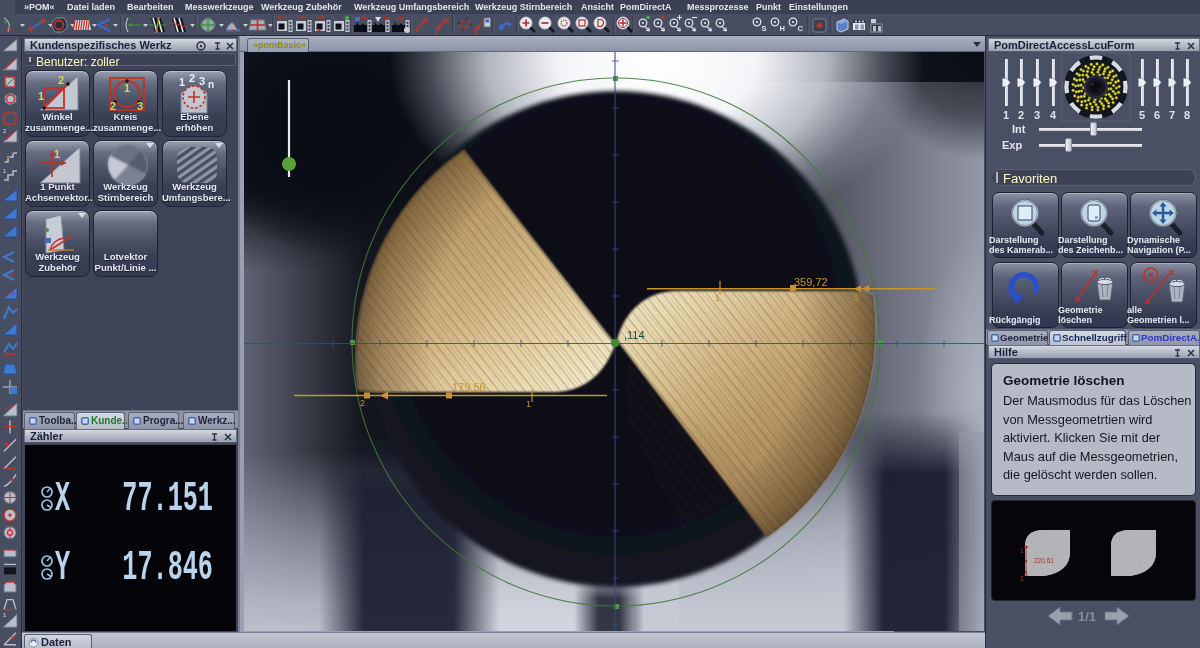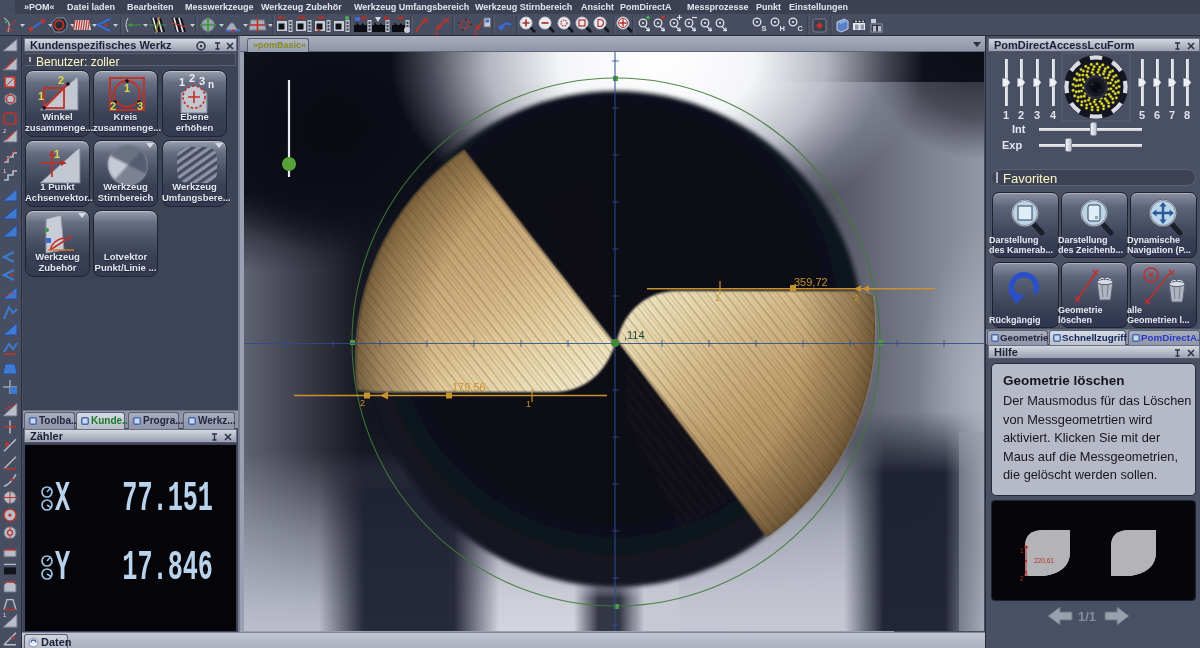--- a/index.html
+++ b/index.html
@@ -494,21 +494,21 @@
         <circle cx="9" cy="7" r="5" fill="none" stroke="#9cc2e4" stroke-width="1.7"></circle>
         <path d="M9 7 l3.5 -4" stroke="#9cc2e4" stroke-width="1.5"></path>
         <circle cx="9" cy="20" r="5" fill="none" stroke="#9cc2e4" stroke-width="1.7"></circle>
         <path d="M9 20 l4 2.5" stroke="#9cc2e4" stroke-width="1.5"></path>
       </svg>
       <div style="position:absolute;left:30px;top:103px;width:30px;height:40px;font-family:'Liberation Mono',monospace;font-weight:bold;font-size:40px;line-height:40px;color:#b9d3ec;transform:scale(0.63,1.08);transform-origin:0 50%;">Y</div>
       <div style="position:absolute;left:0px;top:103px;width:188px;height:40px;text-align:right;font-family:'Liberation Mono',monospace;font-weight:bold;font-size:40px;line-height:40px;color:#b9d3ec;transform:scale(0.63,1.08);transform-origin:100% 50%;">17.846</div>
 </div>
 </div>
 <div class="abs" id="statusbar">
-    <div class="tab" style="left:2px;top:1px;width:44px;height:15px;background:linear-gradient(180deg,#d2d6df,#b6bbc7);">
+    <div class="tab" style="left:2px;top:1px;width:68px;height:15px;background:linear-gradient(180deg,#d2d6df,#b6bbc7);">
       <svg width="11" height="11" style="position:absolute;left:3px;top:2px">
         <circle cx="5.5" cy="5.5" r="4.5" fill="#e8ecf4" stroke="#8a90a2"></circle>
         <path d="M3 5.5 a2.5 2.5 0 0 1 5 0" fill="none" stroke="#4a6ab0" stroke-width="1.3"></path>
       </svg>
       <span style="position:absolute;left:16px;top:1px;font-size:11px;color:#1b2138;">Daten</span>
     </div>
   </div>
 <div class="abs" id="cam" style="border-left:2px solid #22263245;">
 <div id="camtabs">
       <div class="tab" style="left:7px;top:2px;width:62px;height:14px;background:linear-gradient(180deg,#b0b6c4,#979db0);">

